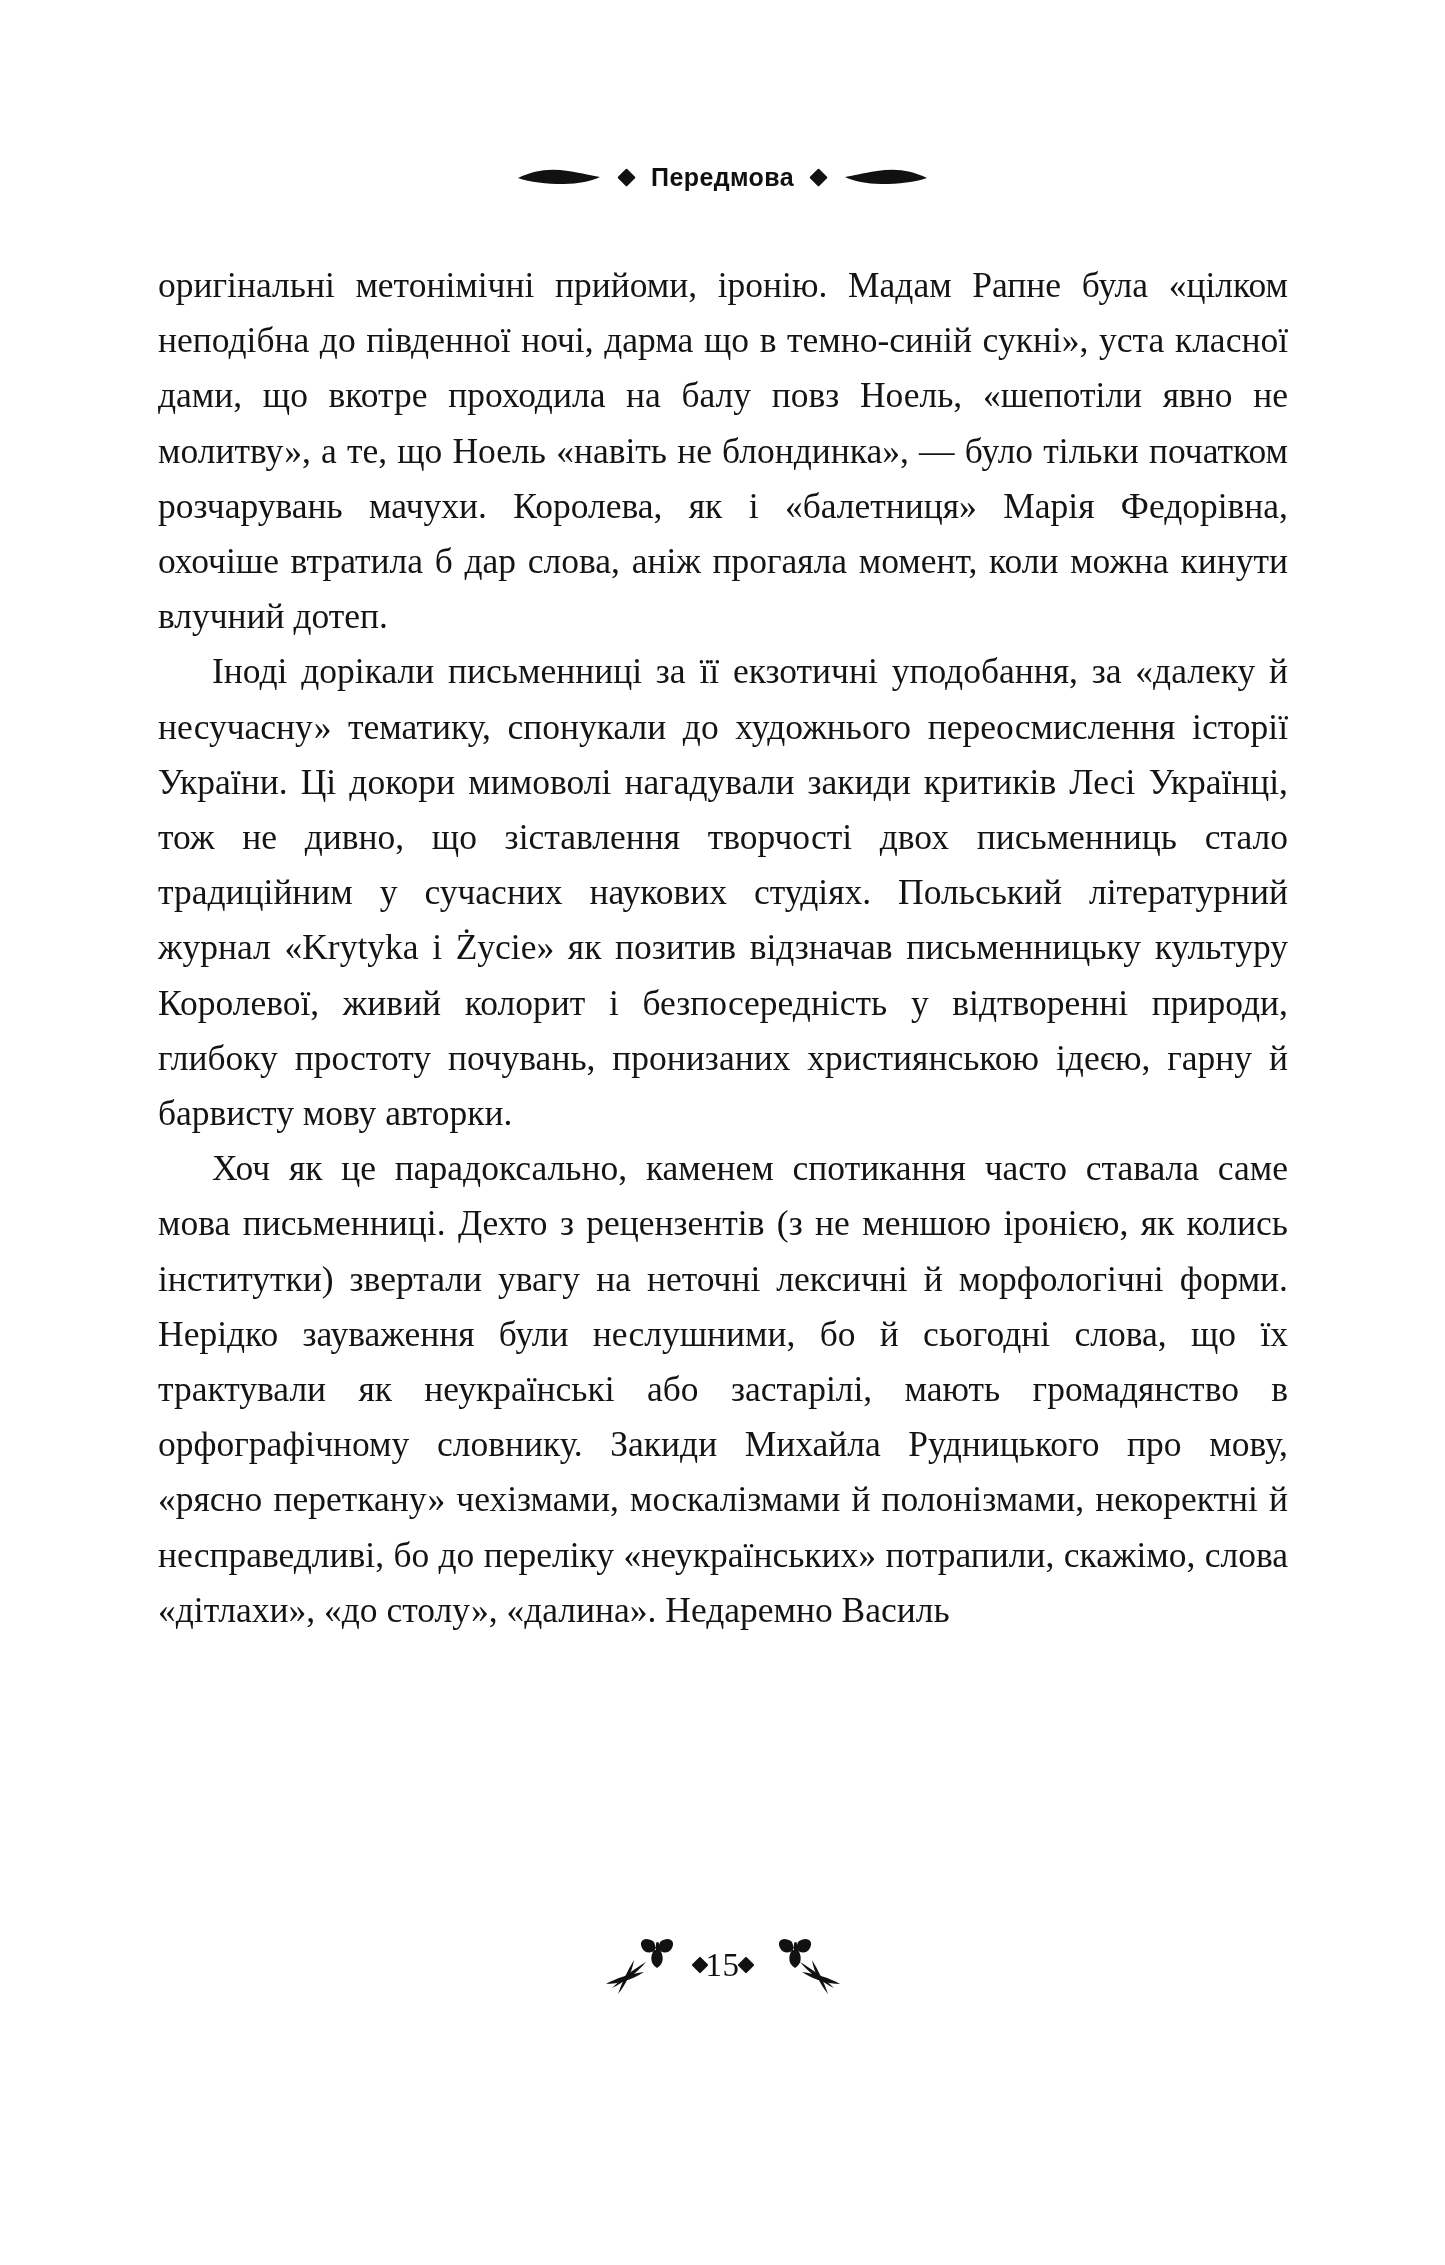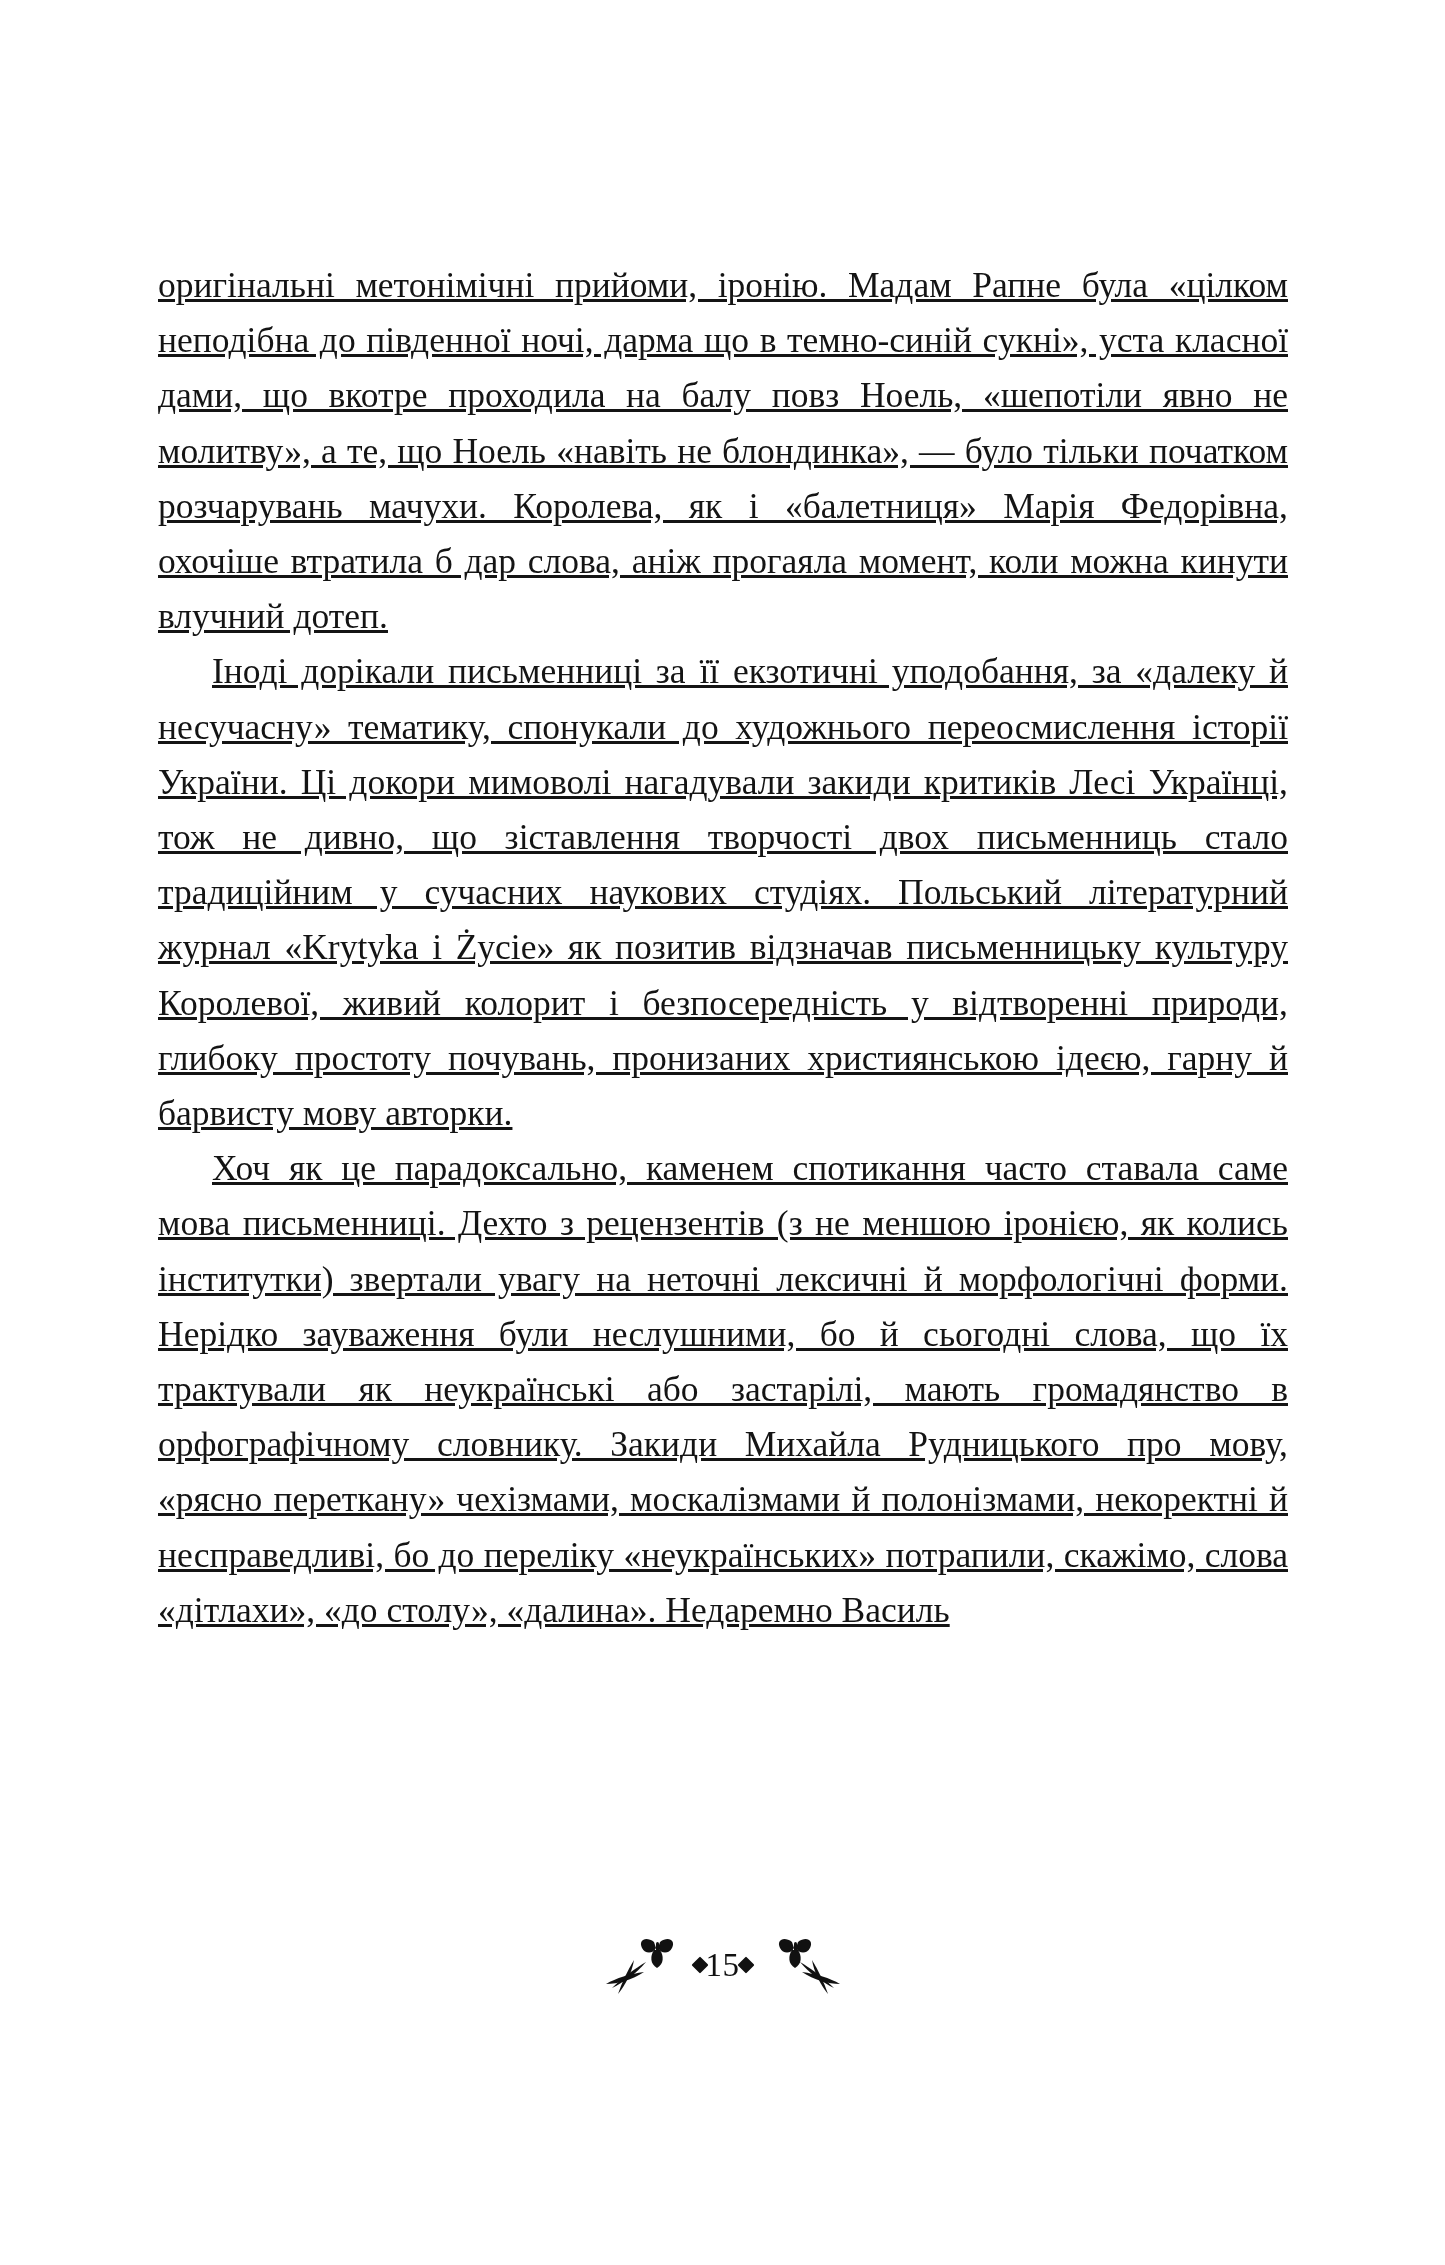--- a/index.html
+++ b/index.html
@@ -64,21 +64,20 @@
     top: 258px;
     left: 158px;
     width: 1130px;
     font-size: 35.5px;
     line-height: 55.2px;
     text-align: justify;
     text-justify: inter-word;
     color: #141414;
     -webkit-hyphens: none;
     hyphens: none;
-    text-decoration: underline;
   }
   .body-text p {
     margin: 0;
   }
   .body-text p.indent {
     text-indent: 54px;
   }
 
   
   .folio {
@@ -108,20 +107,35 @@
   .folio-orn {
     line-height: 0;
     display: block;
   }
 </style>
 </head>
 <body>
 
 <div class="page">
 
+  <div class="running-head">
+    <span class="rh-leaf">
+      <svg width="86" height="22" viewBox="0 0 86 22" xmlns="http://www.w3.org/2000/svg">
+        <path d="M2 12 C 18 4, 34 2, 52 5 C 66 7, 78 10, 84 11 C 76 15, 62 18, 48 18 C 30 18, 14 16, 2 12 Z" fill="#111"></path>
+      </svg>
+    </span>
+    <span class="rh-diamond"></span>
+    <span class="rh-title">Передмова</span>
+    <span class="rh-diamond"></span>
+    <span class="rh-leaf">
+      <svg width="86" height="22" viewBox="0 0 86 22" xmlns="http://www.w3.org/2000/svg">
+        <path d="M84 12 C 68 4, 52 2, 34 5 C 20 7, 8 10, 2 11 C 10 15, 24 18, 38 18 C 56 18, 72 16, 84 12 Z" fill="#111"></path>
+      </svg>
+    </span>
+  </div>
 
   <div class="body-text">
     <p>оригінальні метонімічні прийоми, іронію. Мадам Рапне була «цілком неподібна до південної ночі, дарма що в темно-синій сукні», уста класної дами, що вкотре проходила на балу повз Ноель, «шепотіли явно не молитву», а те, що Ноель «навіть не блондинка», — було тільки початком розчарувань мачухи. Королева, як і «балетниця» Марія Федорівна, охочіше втратила б дар слова, аніж прогаяла момент, коли можна кинути влучний дотеп.</p>
     <p class="indent">Іноді дорікали письменниці за її екзотичні уподобання, за «далеку й несучасну» тематику, спонукали до художнього переосмислення історії України. Ці докори мимоволі нагадували закиди критиків Лесі Українці, тож не дивно, що зіставлення творчості двох письменниць стало традиційним у сучасних наукових студіях. Польський літературний журнал «Krytyka i Życie» як позитив відзначав письменницьку культуру Королевої, живий колорит і безпосередність у відтворенні природи, глибоку простоту почувань, пронизаних християнською ідеєю, гарну й барвисту мову авторки.</p>
     <p class="indent">Хоч як це парадоксально, каменем спотикання часто ставала саме мова письменниці. Дехто з рецензентів (з не меншою іронією, як колись інститутки) звертали увагу на неточні лексичні й морфологічні форми. Нерідко зауваження були неслушними, бо й сьогодні слова, що їх трактували як неукраїнські або застарілі, мають громадянство в орфографічному словнику. Закиди Михайла Рудницького про мову, «рясно переткану» чехізмами, москалізмами й полонізмами, некоректні й несправедливі, бо до переліку «неукраїнських» потрапили, скажімо, слова «дітлахи», «до столу», «далина». Недаремно Василь</p>
   </div>
 
   <div class="folio">
     <span class="folio-orn">
       <svg width="92" height="62" viewBox="0 0 92 62" xmlns="http://www.w3.org/2000/svg">

